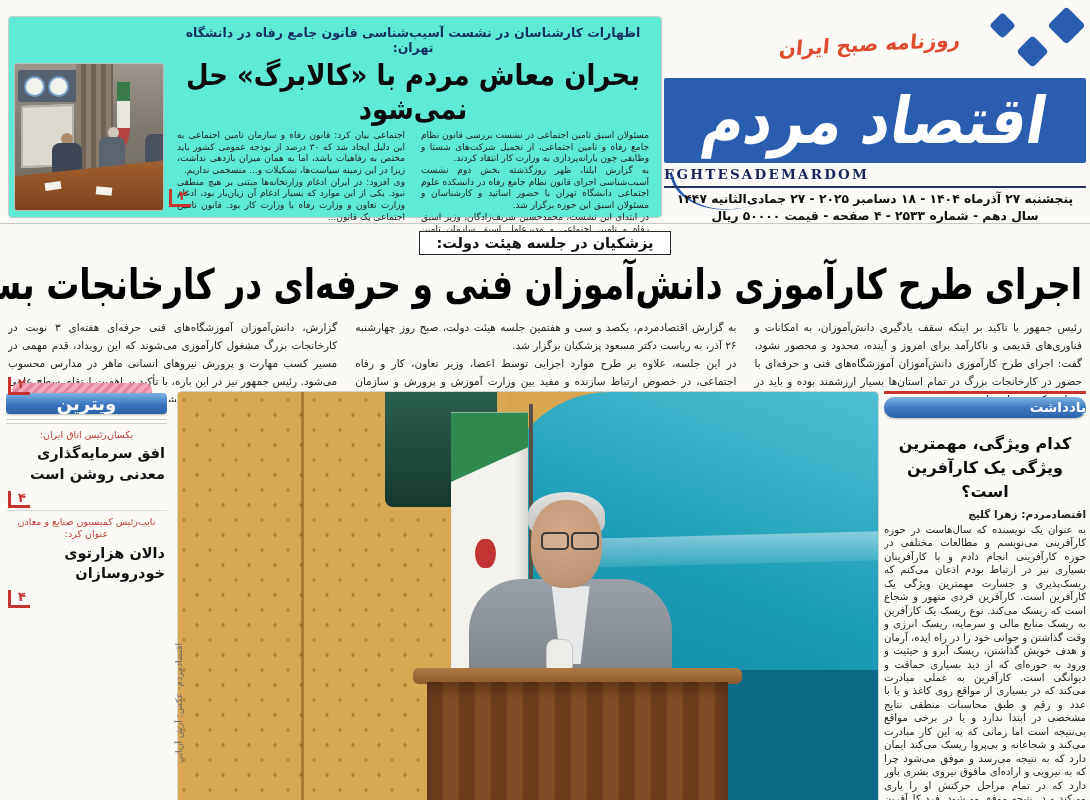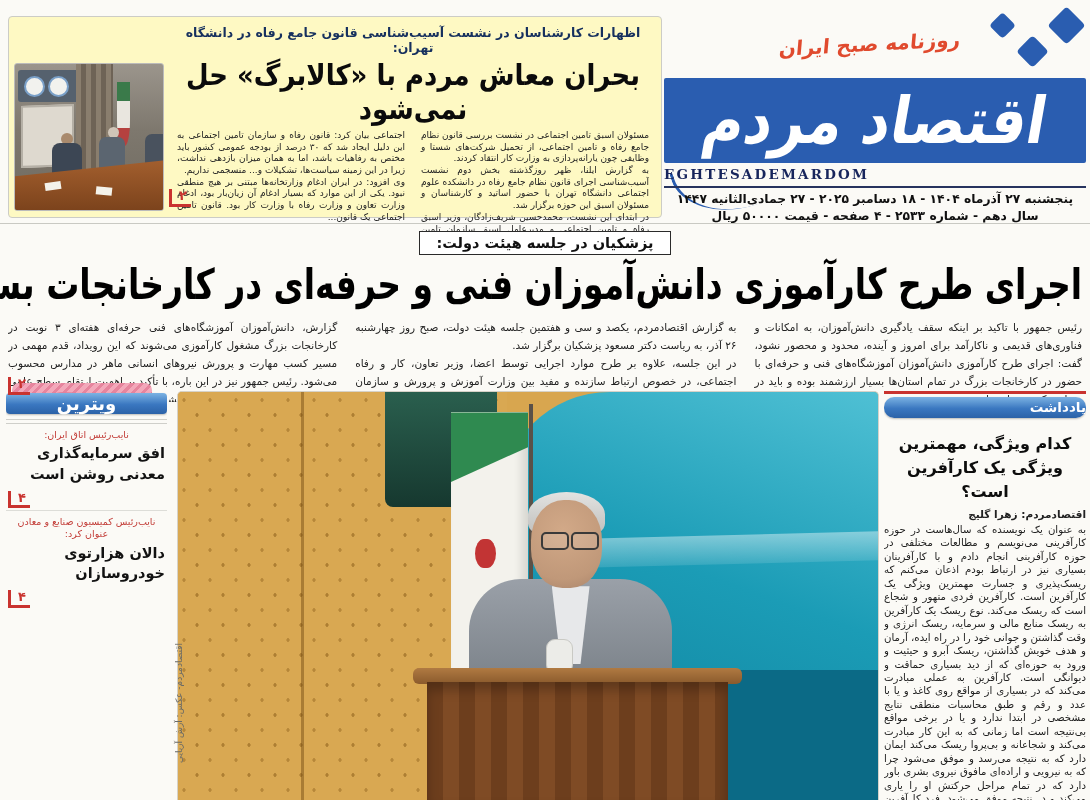--- a/index.html
+++ b/index.html
@@ -3,21 +3,21 @@
 <meta charset="utf-8">
 <style>
   html,body{margin:0;padding:0;}
   body{width:1090px;height:800px;overflow:hidden;background:#fbfaf6;
        font-family:"DejaVu Sans",sans-serif;position:relative;direction:rtl;color:#111;}
   .abs{position:absolute;}
   .pre{white-space:pre-line;}
 
   
   .topbox{left:8px;top:16px;width:652px;height:200px;border:1px solid #ccccc6;
-          border-radius:4px;background:#fef9c3;}
+          border-radius:4px;background:#5eead4;}
   .tb-photo{position:absolute;left:5px;top:46px;width:148px;height:146px;border-radius:3px;
             overflow:hidden;background:linear-gradient(180deg,#9b958c,#7e786e 45%,#6f6a60);border:1px solid #bbb;}
   .tb-band{position:absolute;top:4%;left:2%;width:62%;height:22%;background:#55616e;border-radius:3px;}
   .tb-logo1,.tb-logo2{position:absolute;top:8%;width:17px;height:17px;border-radius:50%;
             background:#f2f2ee;border:2px solid #7aa0c8;}
   .tb-logo1{left:6%;} .tb-logo2{left:22%;}
   .tb-screen{position:absolute;left:4%;top:28%;width:33%;height:40%;background:#ded9cf;
             border:2px solid #b5b0a6;transform:skewY(-2deg);}
   .tb-curtain{position:absolute;left:41%;top:0;width:25%;height:74%;
             background:repeating-linear-gradient(90deg,#8a7e6e 0 5px,#6e6356 5px 10px);}
@@ -217,21 +217,21 @@
 
 <aside class="abs sidebar">
   <div class="sb-banner"></div>
   <div class="sb-glyph">چ</div>
   <div class="sb-bar">ویترین</div>
   <div class="sb-rules">
       <div></div>
     </div>
 
   <div class="sb-item">
-    <div class="sb-kicker">نایب‌رئیس اتاق ایران:</div>
+    <div class="sb-kicker">یکسان‌رئیس اتاق ایران:</div>
     <div class="sb-headline">افق سرمایه‌گذاری معدنی روشن است</div>
     <div class="sb-markrow"><span class="pagemark">۴</span></div>
   </div>
   <div class="sb-item">
     <div class="sb-kicker">نایب‌رئیس کمیسیون صنایع و معادن عنوان کرد:</div>
     <div class="sb-headline">دالان هزارتوی خودروسازان</div>
     <div class="sb-markrow"><span class="pagemark">۴</span></div>
   </div>
 
 </aside>

